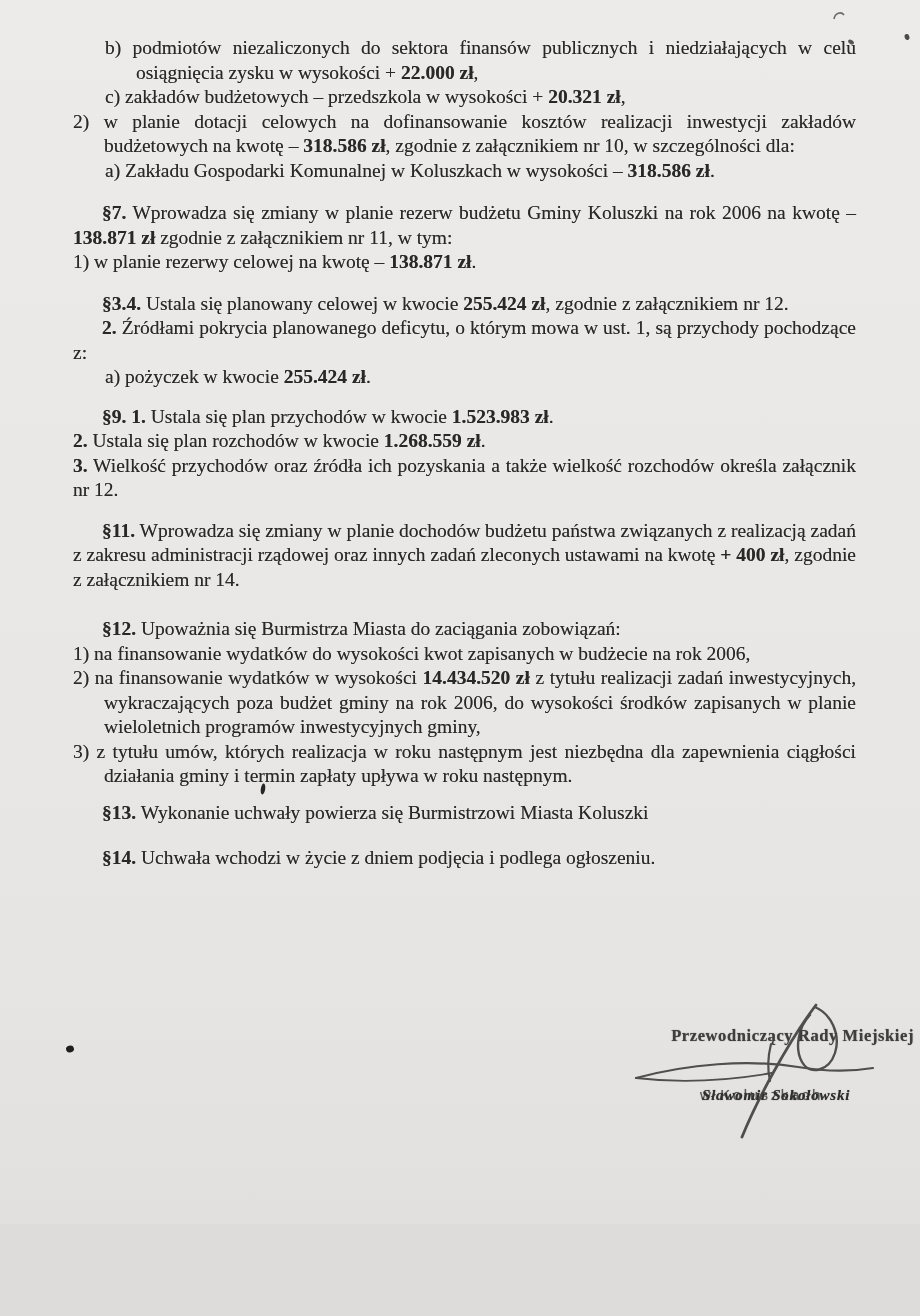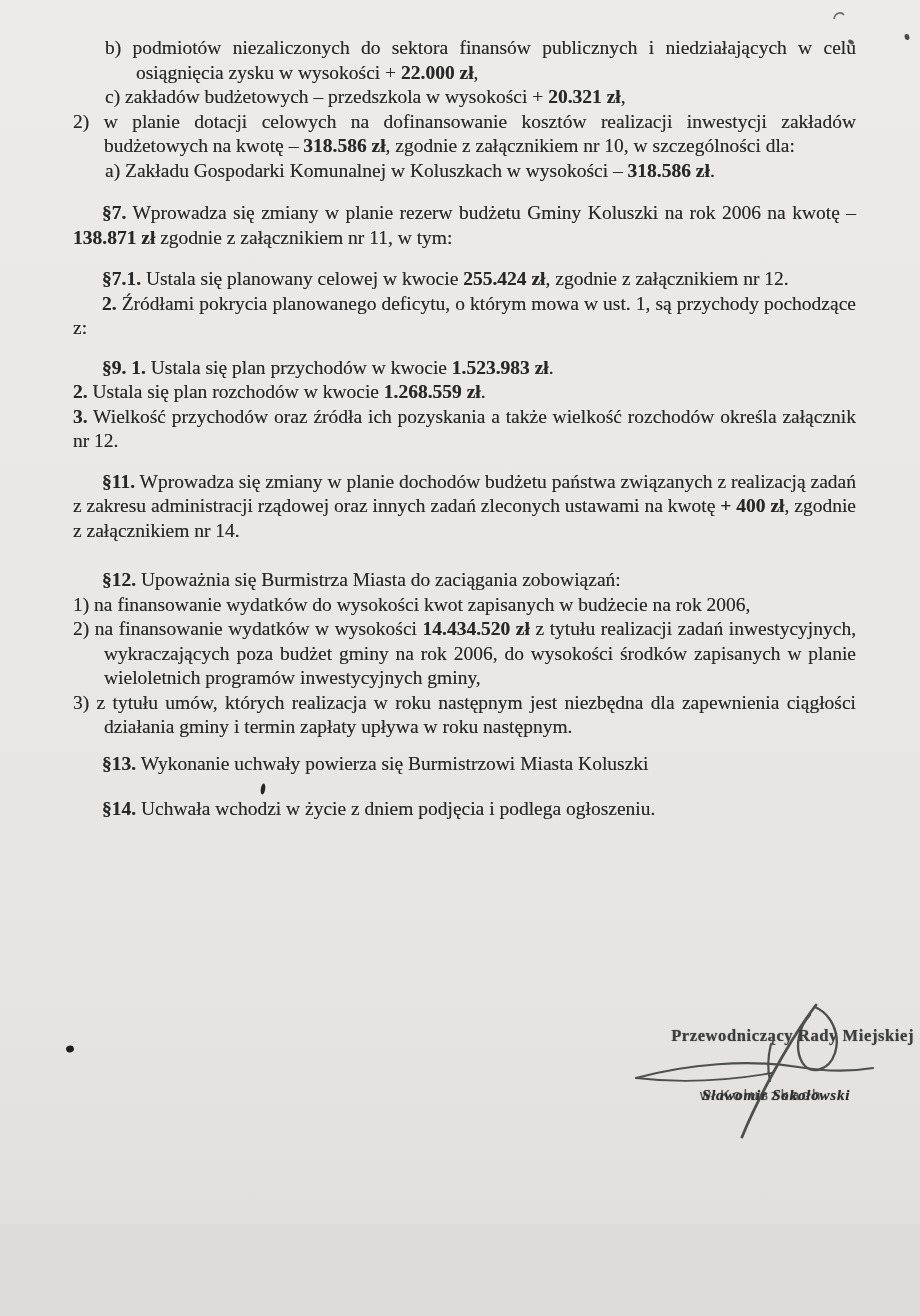--- a/index.html
+++ b/index.html
@@ -61,22 +61,24 @@
 <body>
 
 <div class="page">
 
   <div class="content">
       <p class="blk li-1"><span>b) podmiotów niezaliczonych do sektora finansów publicznych i niedziałających w celu osiągnięcia zysku w wysokości + </span><span class="bold">22.000 zł</span><span>,</span></p>
       <p class="blk li-1"><span>c) zakładów budżetowych – przedszkola w wysokości + </span><span class="bold">20.321 zł</span><span>,</span></p>
       <p class="blk li-0"><span>2) w planie dotacji celowych na dofinansowanie kosztów realizacji inwestycji zakładów budżetowych na kwotę – </span><span class="bold">318.586 zł</span><span>, zgodnie z załącznikiem nr 10, w szczególności dla:</span></p>
       <p class="blk li-1"><span>a) Zakładu Gospodarki Komunalnej w Koluszkach w wysokości – </span><span class="bold">318.586 zł</span><span>.</span></p>
       <p class="blk p-indent" style="margin-top: 18px;"><span class="bold">§7.</span><span> Wprowadza się zmiany w planie rezerw budżetu Gminy Koluszki na rok 2006 na kwotę – </span><span class="bold">138.871 zł</span><span> zgodnie z załącznikiem nr 11, w tym:</span></p>
-      <p class="blk p-indent" style="margin-top: 17px;"><span class="bold">§7.1.</span><span> Ustala się planowany celowej w kwocie </span><span class="bold">255.424 zł</span><span>, zgodnie z załącznikiem nr 12.</span></p>
+      <p class="blk li-0"><span>1) w planie rezerwy celowej na kwotę – </span><span class="bold">138.871 zł</span><span>.</span></p>
+      <p class="blk p-indent" style="margin-top: 17px;"><span class="bold">§3.4.</span><span> Ustala się planowany celowej w kwocie </span><span class="bold">255.424 zł</span><span>, zgodnie z załącznikiem nr 12.</span></p>
       <p class="blk p-indent"><span class="bold">2.</span><span> Źródłami pokrycia planowanego deficytu, o którym mowa w ust. 1, są przychody pochodzące z:</span></p>
+      <p class="blk li-1"><span>a) pożyczek w kwocie </span><span class="bold">255.424 zł</span><span>.</span></p>
       <p class="blk p-indent" style="margin-top: 15px;"><span class="bold">§9. 1.</span><span> Ustala się plan przychodów w kwocie </span><span class="bold">1.523.983 zł</span><span>.</span></p>
       <p class="blk flush"><span class="bold">2.</span><span> Ustala się plan rozchodów w kwocie </span><span class="bold">1.268.559 zł</span><span>.</span></p>
       <p class="blk flush"><span class="bold">3.</span><span> Wielkość przychodów oraz źródła ich pozyskania a także wielkość rozchodów określa załącznik nr 12.</span></p>
       <p class="blk p-indent" style="margin-top: 16px;"><span class="bold">§11.</span><span> Wprowadza się zmiany w planie dochodów budżetu państwa związanych z realizacją zadań z zakresu administracji rządowej oraz innych zadań zleconych ustawami na kwotę </span><span class="bold">+ 400 zł</span><span>, zgodnie z załącznikiem nr 14.</span></p>
       <p class="blk p-indent" style="margin-top: 25px;"><span class="bold">§12.</span><span> Upoważnia się Burmistrza Miasta do zaciągania zobowiązań:</span></p>
       <p class="blk li-0"><span>1) na finansowanie wydatków do wysokości kwot zapisanych w budżecie na rok 2006,</span></p>
       <p class="blk li-0"><span>2) na finansowanie wydatków w wysokości </span><span class="bold">14.434.520 zł</span><span> z tytułu realizacji zadań inwestycyjnych, wykraczających poza budżet gminy na rok 2006, do wysokości środków zapisanych w planie wieloletnich programów inwestycyjnych gminy,</span></p>
       <p class="blk li-0"><span>3) z tytułu umów, których realizacja w roku następnym jest niezbędna dla zapewnienia ciągłości działania gminy i termin zapłaty upływa w roku następnym.</span></p>
       <p class="blk p-indent" style="margin-top: 12px;"><span class="bold">§13.</span><span> Wykonanie uchwały powierza się Burmistrzowi Miasta Koluszki</span></p>
       <p class="blk p-indent" style="margin-top: 21px;"><span class="bold">§14.</span><span> Uchwała wchodzi w życie z dniem podjęcia i podlega ogłoszeniu.</span></p>

